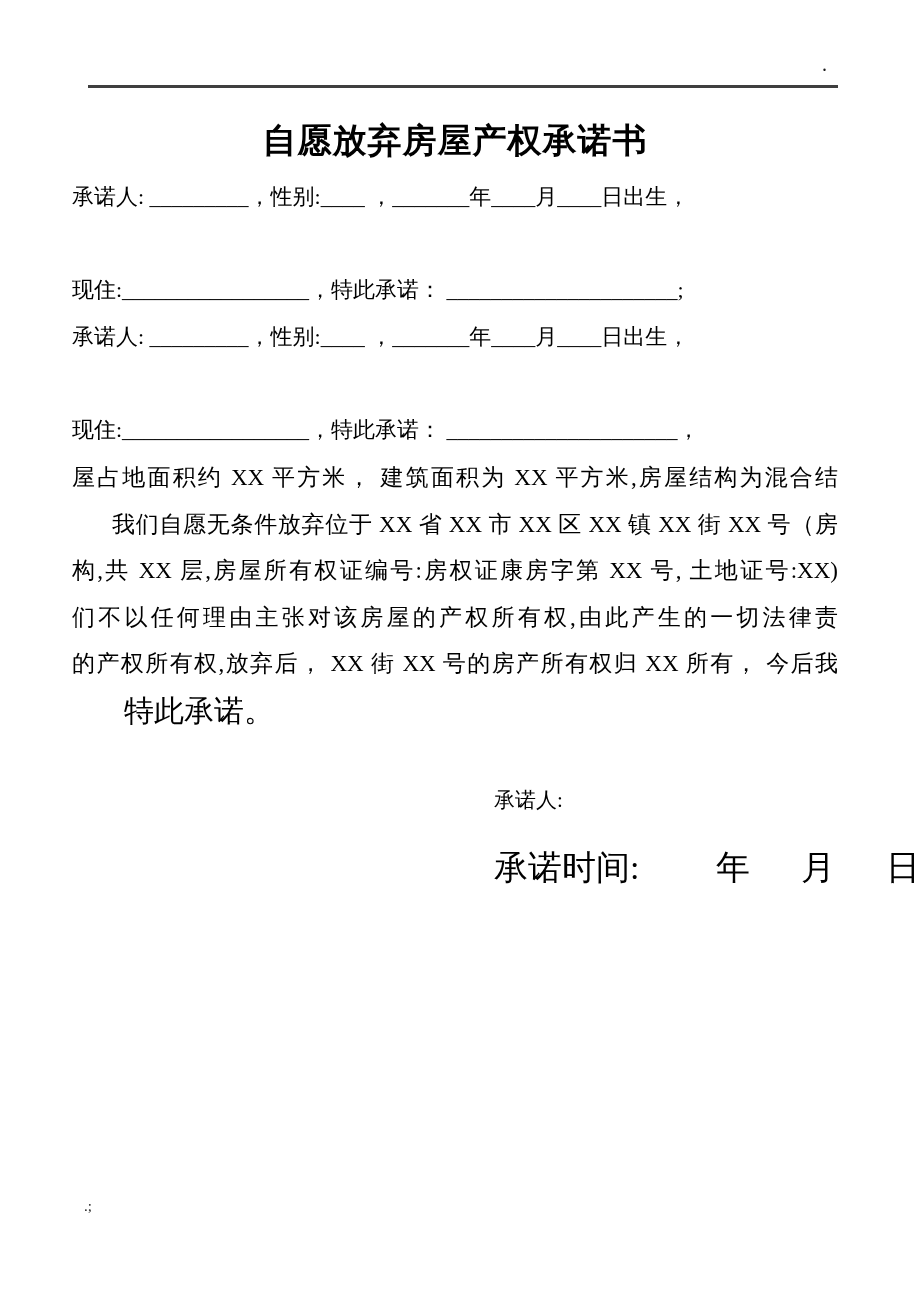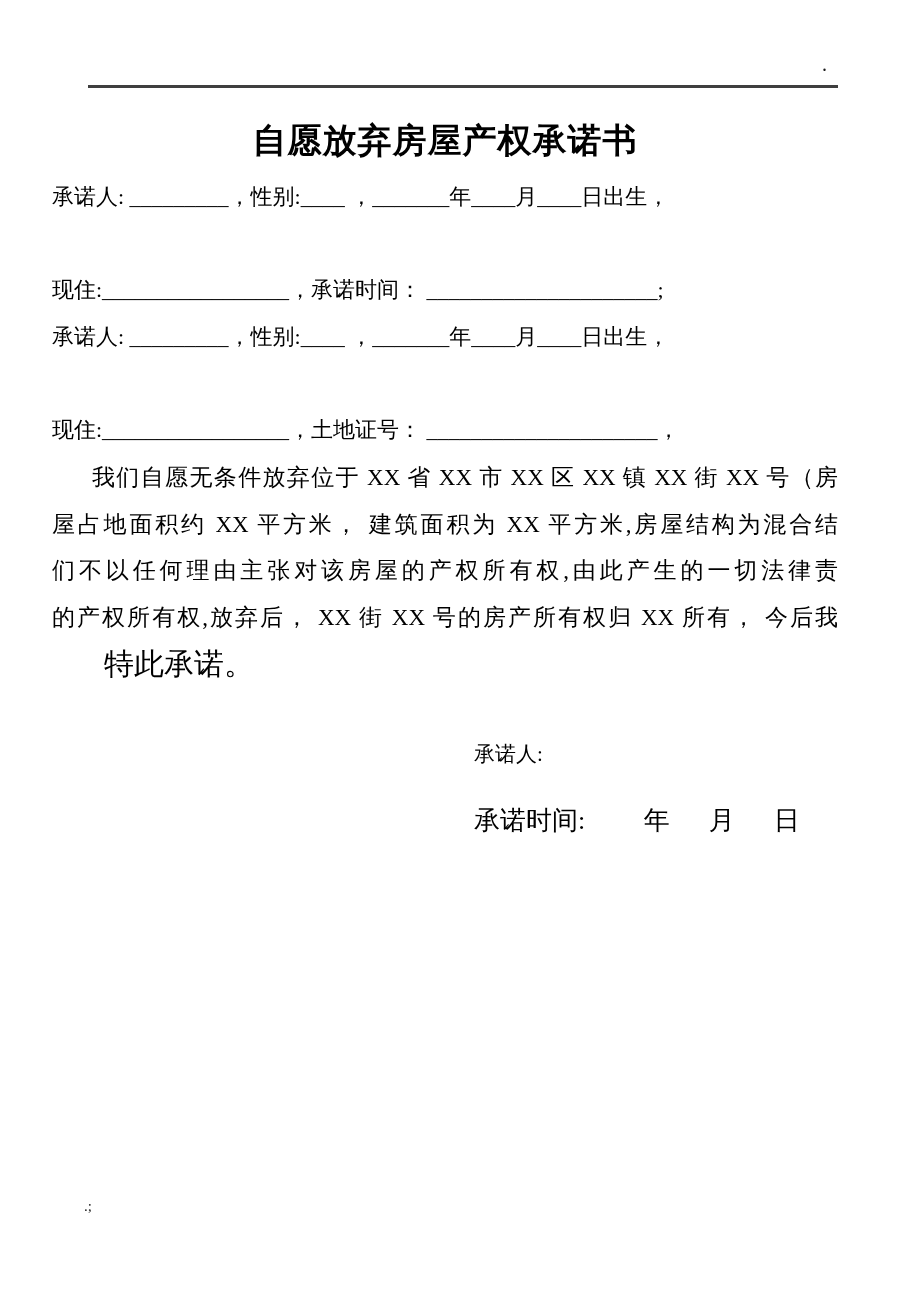--- a/index.html
+++ b/index.html
@@ -10,21 +10,21 @@
   .page {
     position: relative;
     width: 920px;
     height: 1302px;
     background: #ffffff;
     color: #000000;
     font-family: "Liberation Serif", "DejaVu Serif", serif;
     overflow: hidden;
   }
   .content {
-    padding-left: 52px;
+    padding-left: 72px;
     padding-right: 82px;
   }
   .header-rule {
     margin: 85px 82px 0 88px;
     border-top: 3px solid #3f3f3f;
     height: 0;
   }
   .header-dot {
     position: absolute;
     left: 822px;
@@ -78,21 +78,21 @@
     height: 46.5px;
     line-height: 46.5px;
     font-size: 21px;
     white-space: pre;
   }
   .sig-date {
     margin-top: 21px;
     padding-left: 422px;
     height: 46.5px;
     line-height: 46.5px;
-    font-size: 26px;
+    font-size: 34px;
     white-space: pre;
   }
   .footer-mark {
     position: absolute;
     left: 84px;
     top: 1196px;
     font-size: 15px;
     line-height: 20px;
     color: #222222;
   }
@@ -103,27 +103,28 @@
 <div class="page">
 
   <div class="header-dot">.</div>
   <div class="header-rule"></div>
 
   <div class="content">
 
     <h1 class="doc-title">自愿放弃房屋产权承诺书</h1>
 
     <div class="form-line first-form-line">承诺人: _________，性别:____ ，_______年____月____日出生，</div>
-    <div class="form-line gap-above">现住:_________________，承诺时间： _____________________;</div>
+    <div class="form-line gap-above">现住:_________________，特此承诺： _____________________;</div>
     <div class="form-line">承诺人: _________，性别:____ ，_______年____月____日出生，</div>
-    <div class="form-line gap-above">现住:_________________，土地证号： _____________________，</div>
+    <div class="form-line gap-above">现住:_________________，特此承诺： _____________________，</div>
 
     <div class="para">
+      <div class="para-line just">屋占地面积约 XX 平方米， 建筑面积为 XX 平方米,房屋结构为混合结</div>
       <div class="para-line just indent">我们自愿无条件放弃位于 XX 省 XX 市 XX 区 XX 镇 XX 街 XX 号（房</div>
-      <div class="para-line just">屋占地面积约 XX 平方米， 建筑面积为 XX 平方米,房屋结构为混合结</div>
+      <div class="para-line just">构,共 XX 层,房屋所有权证编号:房权证康房字第 XX 号, 土地证号:XX)</div>
       <div class="para-line just">们不以任何理由主张对该房屋的产权所有权,由此产生的一切法律责</div>
       <div class="para-line just">的产权所有权,放弃后， XX 街 XX 号的房产所有权归 XX 所有， 今后我</div>
     </div>
 
     <div class="closing-line">特此承诺。</div>
 
     <div class="sig-name">承诺人:</div>
     <div class="sig-date">承诺时间:         年      月      日</div>
 
   </div>

